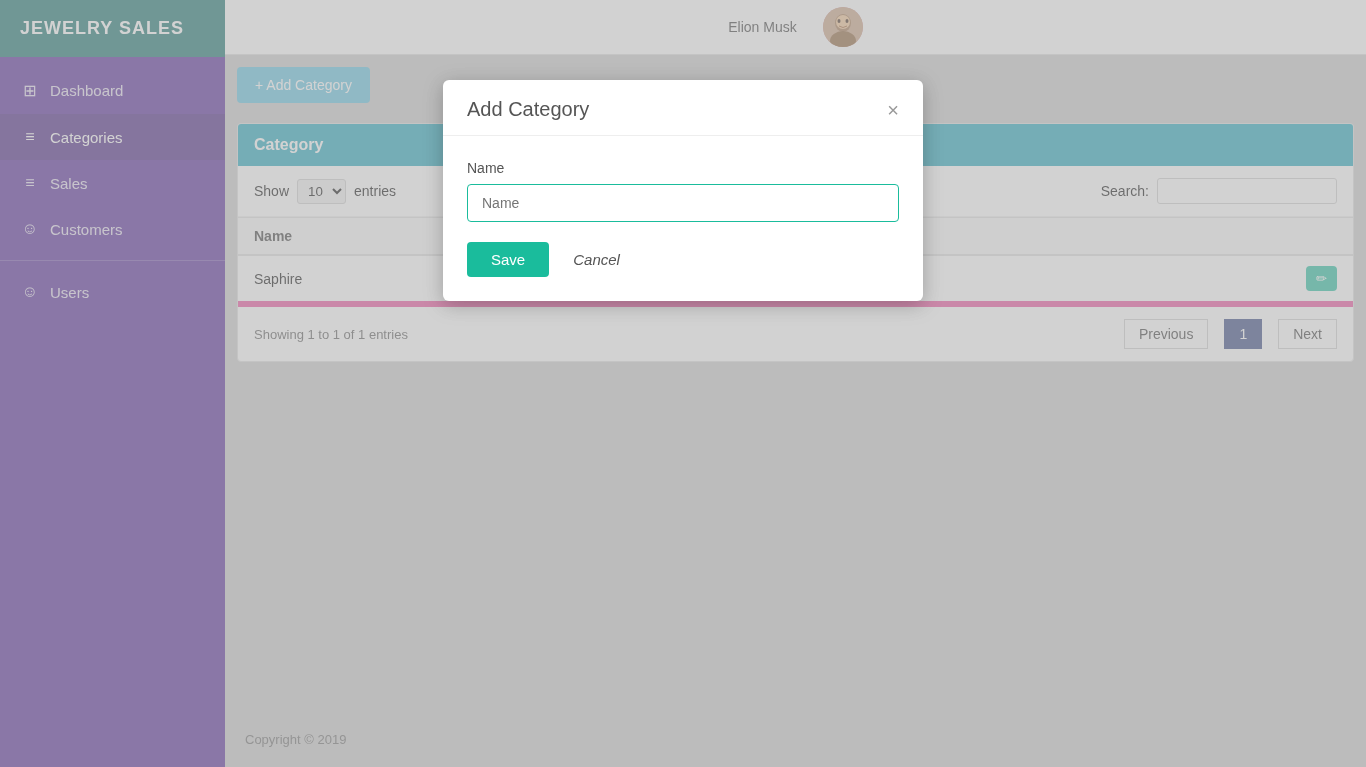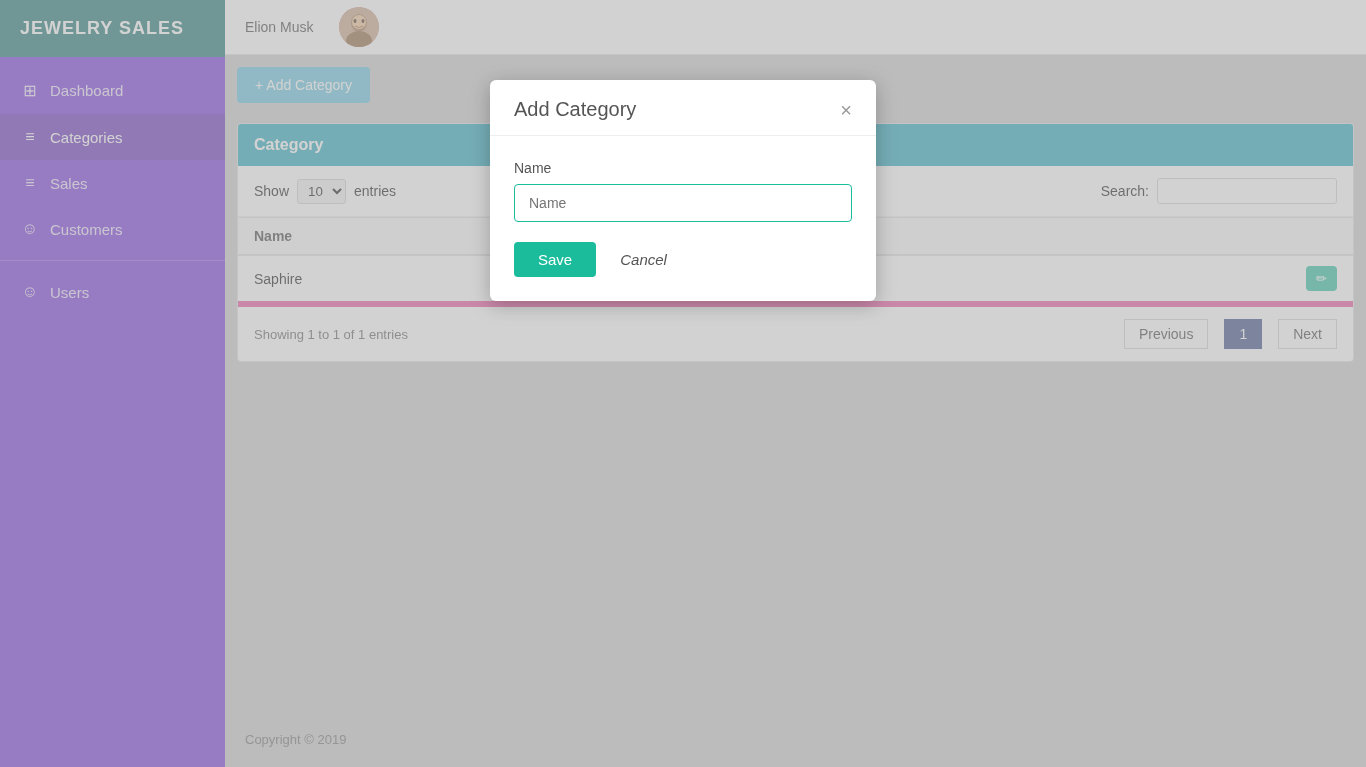--- a/index.html
+++ b/index.html
@@ -1,21 +1,21 @@
 <!DOCTYPE html>
 <html><head>
   <meta charset="utf-8">
   <style>
     * { box-sizing: border-box; margin: 0; padding: 0; }
     body { font-family: Arial, sans-serif; font-size: 14px; background: #f0f0f0; display: flex; height: 767px; overflow: hidden; }
 
     
     .sidebar {
       width: 225px;
-      background: #6d28d9;
+      background: #4c1d95;
       color: white;
       display: flex;
       flex-direction: column;
       flex-shrink: 0;
       height: 767px;
     }
     .sidebar-title {
       font-size: 18px;
       font-weight: bold;
       color: white;
@@ -50,21 +50,21 @@
       flex-direction: column;
       overflow: hidden;
       position: relative;
     }
 
     
     .header {
       background: white;
       padding: 4px 20px;
       display: flex;
-      justify-content: flex-start;
+      justify-content: center;
       align-items: center;
       border-bottom: 1px solid #ddd;
       min-height: 55px;
       gap: 26px;
     }
     .user-name {
       font-size: 14px;
       color: #333;
     }
     .user-avatar {
@@ -218,21 +218,21 @@
       display: flex;
       align-items: flex-start;
       justify-content: center;
       padding-top: 80px;
     }
 
     
     .modal {
       background: white;
       border-radius: 6px;
-      width: 386px;
+      width: 480px;
       max-width: 95%;
       box-shadow: 0 4px 20px rgba(0,0,0,0.25);
       overflow: hidden;
     }
     .modal-header {
       display: flex;
       justify-content: space-between;
       align-items: center;
       padding: 18px 24px 14px;
       border-bottom: 1px solid #eee;

